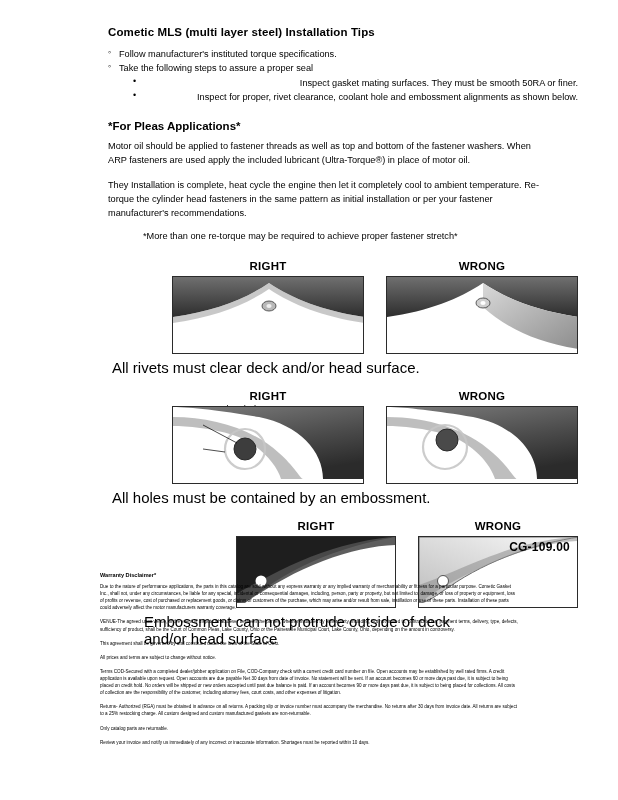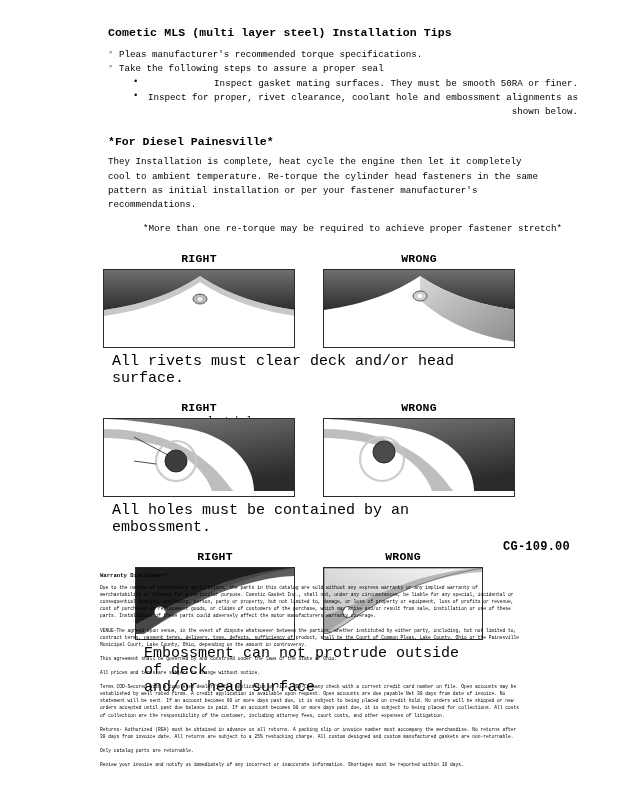--- a/index.html
+++ b/index.html
@@ -14,21 +14,20 @@
     color: #000000;
     position: relative;
     overflow: hidden;
   }
   .page {
     position: relative;
     width: 618px;
     height: 576px;
     box-sizing: border-box;
     padding: 26px 40px 10px 40px;
-    font-family: Liberation Mono, monospace;
   }
   h1.title {
     font-size: 11.5px;
     font-weight: bold;
     margin: 0 0 9px 68px;
     letter-spacing: 0.01em;
   }
   ul.bullets {
     list-style: none;
     margin: 0 0 0 68px;
@@ -82,22 +81,22 @@
     line-height: 1.5;
     margin: 0 0 4px 103px;
   }
 
   
   .figures {
     margin-top: 16px;
   }
   .figrow {
     display: flex;
-    justify-content: center;
-    gap: 28px;
+    justify-content: flex-end;
+    gap: 22px;
   }
   .figcell {
     width: 192px;
   }
   .figcell.narrow { width: 160px; }
   .figlabel {
     text-align: center;
     font-size: 11.5px;
     font-weight: bold;
     margin-bottom: 4px;
@@ -163,31 +162,32 @@
   }
 </style>
 </head>
 <body>
 
 <div class="page">
 
   <h1 class="title">Cometic MLS (multi layer steel) Installation Tips</h1>
 
   <ul class="bullets">
-    <li>Pleas manufacturer's recommended torque specifications.</li>
+    <li>Follow manufacturer's instituted torque specifications.</li>
     <li>
       <span>Take the following steps to assure a proper seal</span>
       <ul class="sub">
         <li>Inspect gasket mating surfaces.  They must be smooth 50RA or finer.</li>
         <li>Inspect for proper, rivet clearance, coolant hole and embossment alignments as shown below.</li>
       </ul>
     </li>
   </ul>
 
-  <h2 class="subtitle">*For Diesel Painesville*</h2>
+  <h2 class="subtitle">*For Pleas Applications*</h2>
+  <p class="body">Motor oil should be applied to fastener threads as well as top and bottom of the fastener washers. When ARP fasteners are used apply the included lubricant (Ultra-Torque®) in place of motor oil.</p>
   <p class="body">They Installation is complete, heat cycle the engine then let it completely cool to ambient temperature. Re-torque the cylinder head fasteners in the same pattern as initial installation or per your fastener manufacturer's recommendations.</p>
   <p class="note">*More than one re-torque may be required to achieve proper fastener stretch*</p>
 
   <div class="figures">
 
     <div class="fig-section">
       <div class="figrow">
         <div class="figcell">
           <div class="figlabel">RIGHT</div>
           <div class="figbox">

